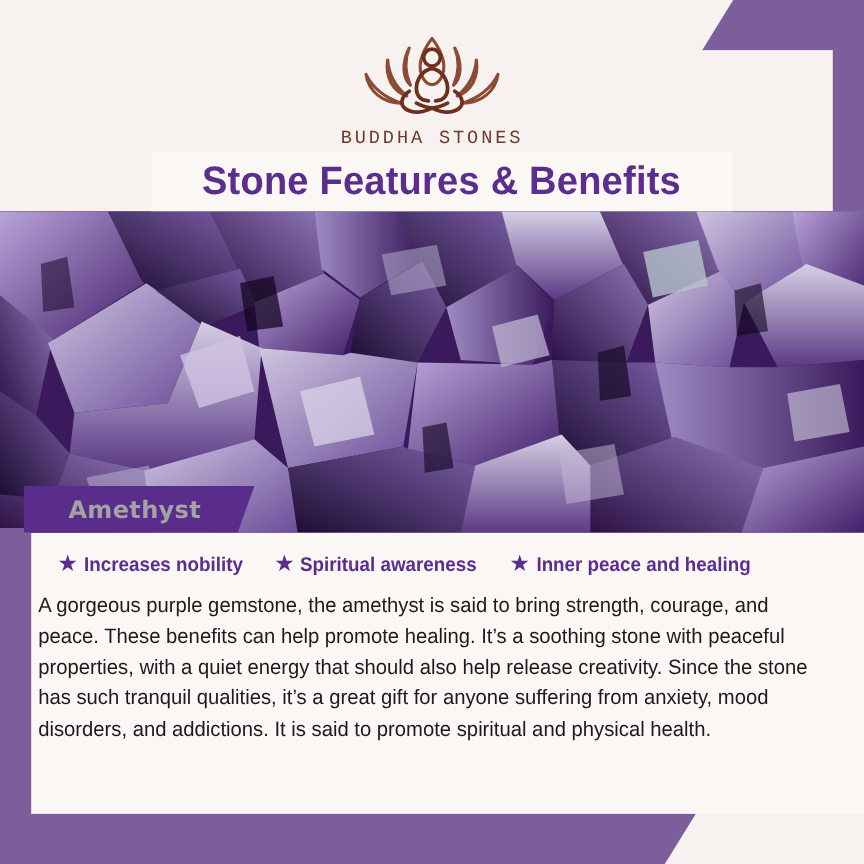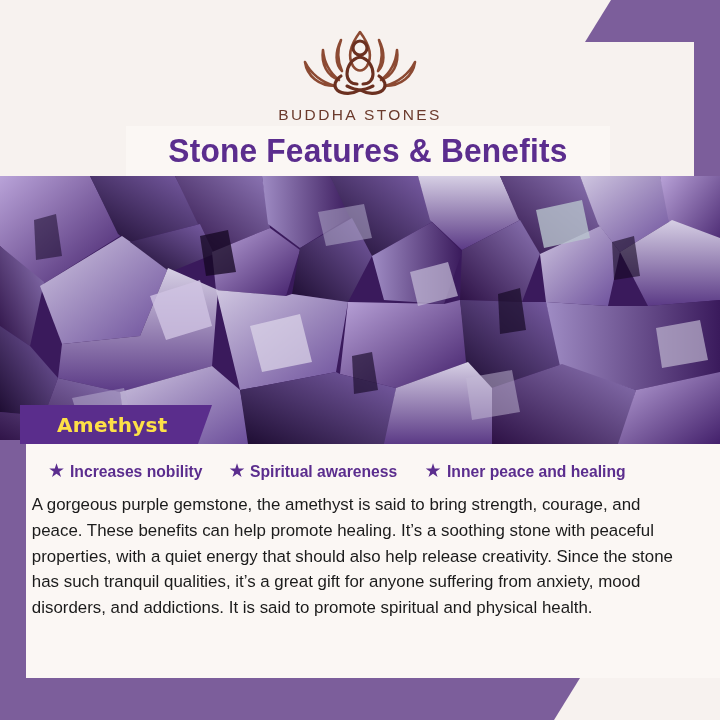--- a/index.html
+++ b/index.html
@@ -37,21 +37,21 @@
     position:absolute;top:0;left:0;width:720px;height:176px;
     background:#f7f2ef;z-index:2;
   }
   .logo-wrap{
     position:absolute;top:24px;left:0;width:720px;
     display:flex;flex-direction:column;align-items:center;
   }
   .lotus{width:150px;height:78px;display:block;}
   .brand{
     margin-top:4px;
-    font-family:Liberation Sans, sans-serif;
+    font-family:Liberation Mono, monospace;
     font-size:15.5px;letter-spacing:2.4px;color:#6b3a2c;font-weight:400;
   }
   .title-band{
     position:absolute;top:126px;left:126px;width:484px;height:50px;
     background:#fbf7f4;display:flex;align-items:center;justify-content:center;
   }
   .title-band h1{
     margin:0;
     font-family:"Liberation Sans Narrow","Liberation Sans",sans-serif;
     font-weight:bold;font-size:33px;color:#5b2d8e;letter-spacing:.2px;
@@ -66,21 +66,21 @@
   .hero svg{display:block;width:720px;height:268px;}
 
   
   .ribbon{
     position:absolute;top:405px;left:20px;width:192px;height:39px;
     background:#5a2d8c;
     clip-path:polygon(0 0,192px 0,178px 39px,0 39px);
     display:flex;align-items:center;z-index:4;
   }
   .ribbon span{
-    color:#fde047;font-weight:bold;font-size:20px;
+    color:#a3a3a3;font-weight:bold;font-size:20px;
     font-family:"DejaVu Sans",sans-serif;
     padding-left:37px;letter-spacing:.3px;
   }
 
   
   .panel{
     position:absolute;top:444px;left:26px;width:694px;height:234px;
     background:#fbf7f4;z-index:2;
   }
   .features{

